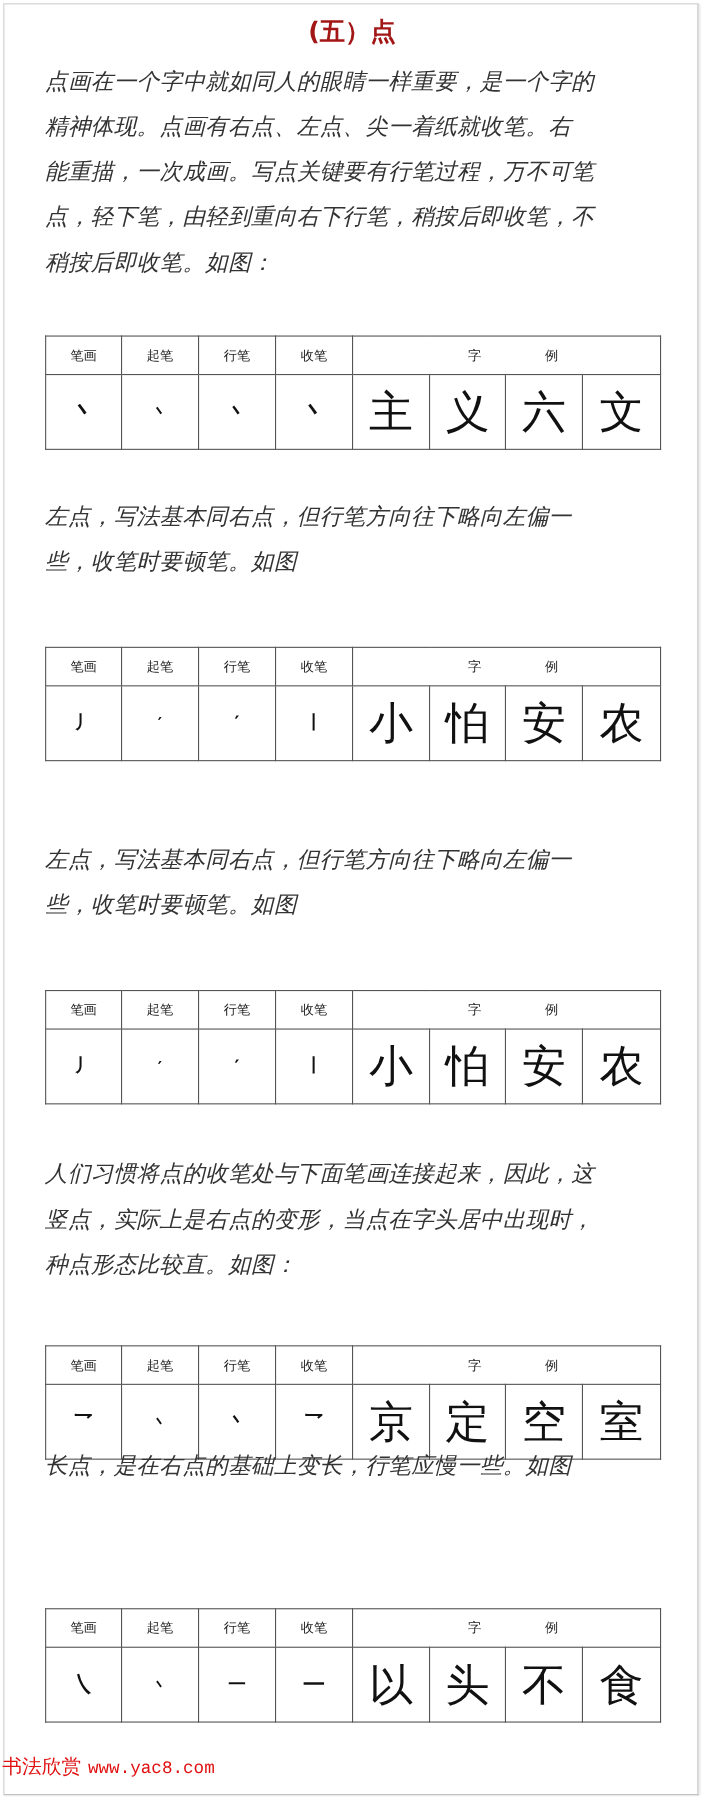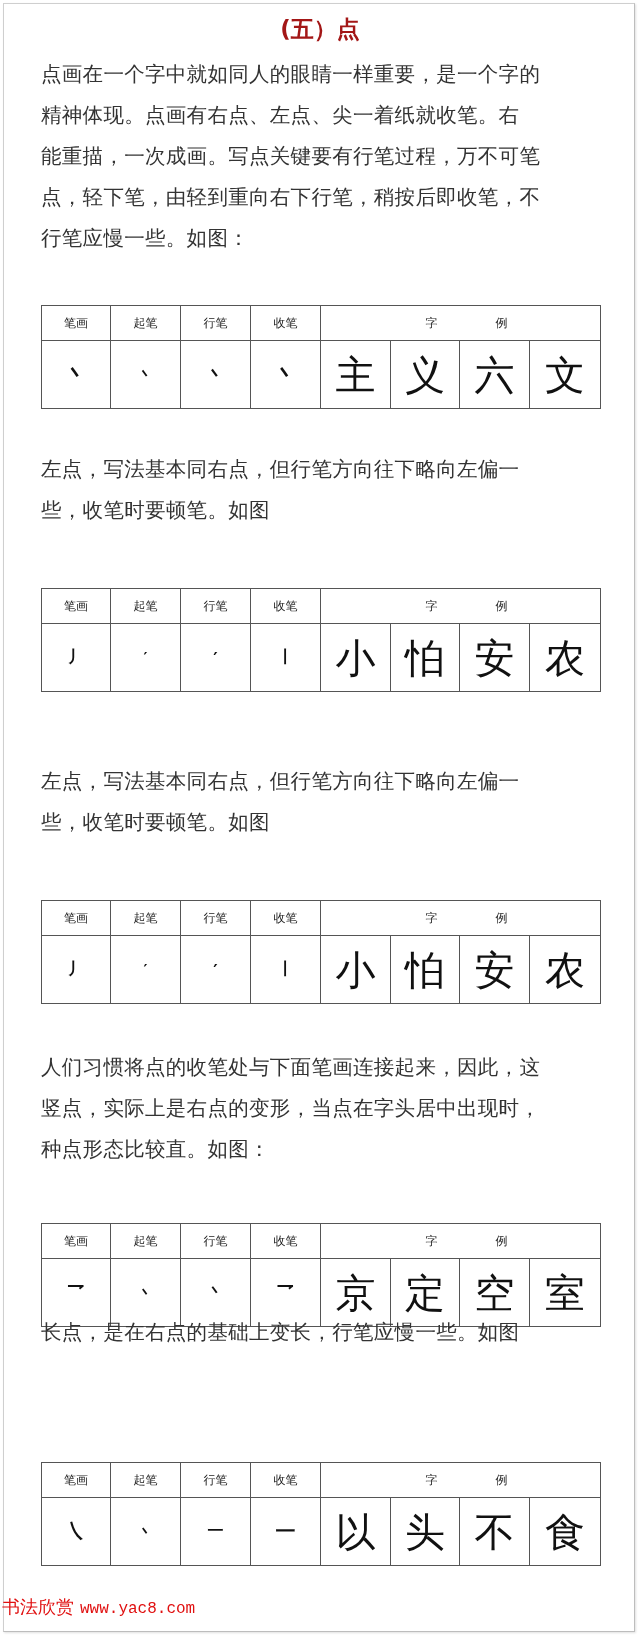--- a/index.html
+++ b/index.html
@@ -15,20 +15,21 @@
     }
     .title {
       position: absolute; left: 0; top: 14px; width: 640px; text-align: center;
       color: #a31616; font-weight: bold; font-size: 23px; line-height: 30px;
       font-family: "DejaVu Sans", sans-serif;
     }
     .para {
       position: absolute; left: 41px; width: 560px; color: #333333;
       font-size: 20.5px; line-height: 41px; letter-spacing: 0.3px;
       font-family: "DejaVu Sans", sans-serif;
+      font-style: italic;
     }
     .para .line { display: block; white-space: nowrap; }
     table.strokes {
       position: absolute; left: 41px; width: 559px;
       border-collapse: collapse; table-layout: fixed;
     }
     table.strokes td {
       border: 1.5px solid #555; padding: 0; text-align: center; vertical-align: middle;
     }
     table.strokes tr.head td {
@@ -53,21 +54,21 @@
 
 <div class="frame"></div>
 
 <div class="title">(五）点</div>
 
 <div class="para" style="top:54px;">
   <span class="line">点画在一个字中就如同人的眼睛一样重要，是一个字的</span>
   <span class="line">精神体现。点画有右点、左点、尖一着纸就收笔。右</span>
   <span class="line">能重描，一次成画。写点关键要有行笔过程，万不可笔</span>
   <span class="line">点，轻下笔，由轻到重向右下行笔，稍按后即收笔，不</span>
-  <span class="line">行笔应慢一些。如图：</span>
+  <span class="line">稍按后即收笔。如图：</span>
 </div>
 <table class="strokes" style="top:305px;">
   <colgroup>
       <col style="width:69px">
       <col style="width:70px">
       <col style="width:70px">
       <col style="width:70px">
       <col style="width:70px">
       <col style="width:69px">
       <col style="width:70px">

